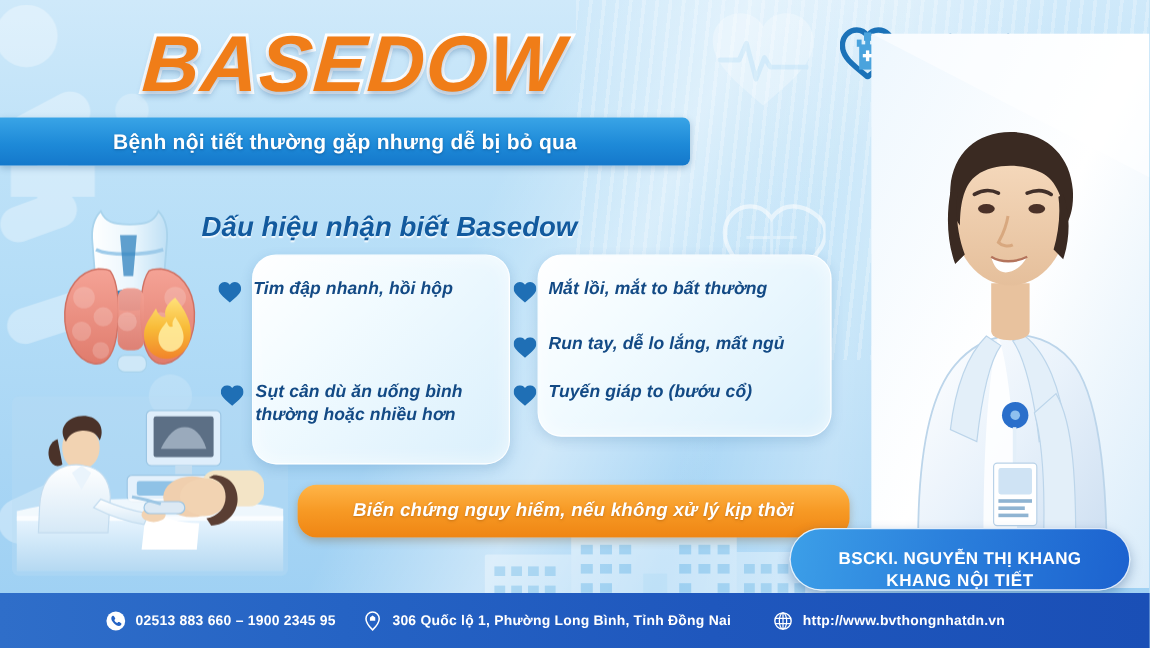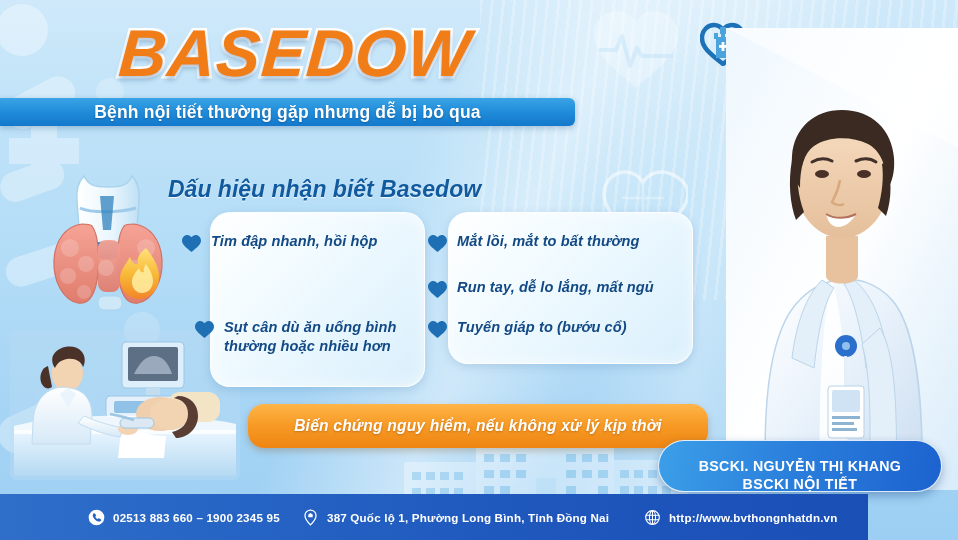--- a/index.html
+++ b/index.html
@@ -35,21 +35,21 @@
   
   #title-wrap { position:absolute; left:60px; top:14px; width:470px; height:80px; }
   #title {
     font-size:66px; font-weight:bold; font-style:italic; letter-spacing:1px;
     color:#f07d18; line-height:78px; text-align:center;
     -webkit-text-stroke:5px #ffffff; paint-order:stroke fill;
     text-shadow:0 4px 5px rgba(40,90,140,.35);
     transform:skewX(-4deg);
   }
   #subtitle-band {
-    position:absolute; left:0px; top:98px; width:575px; height:28px;
+    position:absolute; left:0px; top:98px; width:575px; height:40px;
     background:linear-gradient(180deg,#39a4e6 0%, #1e8ad8 55%, #1478cb 100%);
     border-radius:0 6px 6px 0;
     box-shadow:0 2px 6px rgba(20,70,120,.28);
     display:flex; align-items:center; justify-content:center;
   }
   #subtitle {
     color:#ffffff; font-size:17.5px; font-weight:bold; letter-spacing:.2px;
     text-shadow:0 1px 2px rgba(10,60,110,.45);
   }
 
@@ -80,21 +80,21 @@
 
   .sym-row { position:absolute; display:flex; align-items:flex-start; gap:10px; }
   .heart { width:19px; height:18px; flex:none; margin-top:3px; }
   .sym-text {
     font-size:14.6px; font-weight:bold; font-style:italic; color:#134a85;
     line-height:19px; white-space:pre-line; letter-spacing:.1px;
   }
 
   #s-l1 { left:182px; top:232px; }
   #s-l2 { left:182px; top:278px; }
-  #s-l3 { left:195px; top:318px; }
+  #s-l3 { left:184px; top:318px; }
   #s-r1 { left:428px; top:232px; }
   #s-r2 { left:428px; top:278px;justify-content:flex-end; }
   #s-r3 { left:428px; top:318px; }
 
   
   #banner {
     position:absolute; left:248px; top:404px; width:460px; height:44px;
     background:linear-gradient(180deg,#ffb548 0%, #f79a25 48%, #ef8513 100%);
     border-radius:16px;
     box-shadow:0 3px 7px rgba(120,70,10,.28);
@@ -115,21 +115,21 @@
     border-radius:26px;
     border:1.5px solid rgba(255,255,255,.85);
     box-shadow:0 4px 10px rgba(15,60,120,.35);
     display:flex; flex-direction:column; align-items:center; justify-content:center; gap:2px;
   }
   #badge-name { color:#fff; font-size:14.2px; font-weight:bold; letter-spacing:.3px;margin-top:18px; }
   #badge-dept { color:#fff; font-size:14.2px; font-weight:bold; letter-spacing:.5px; }
 
   
   #footer {
-    position:absolute; left:0; bottom:0; width:868px; height:46px;
+    position:absolute; left:0; bottom:0; width:958px; height:46px;
     background:linear-gradient(90deg,#2f6ec9 0%, #2563c4 30%, #1f57bd 62%, #1a4fb6 100%);
     display:flex; align-items:center;
   }
   .f-item { display:flex; align-items:center; gap:8px; position:absolute; }
   #f-phone { left:88px; }
   #f-addr  { left:302px; }
   #f-web   { left:644px; }
   .f-text { color:#ffffff; font-size:11.6px; font-weight:bold; letter-spacing:.2px; }
   .f-ico { width:17px; height:17px; flex:none; }
 
@@ -443,37 +443,37 @@
         <rect x="106" y="388" width="28" height="3"></rect>
         <rect x="106" y="394" width="22" height="3"></rect>
         <rect x="106" y="400" width="25" height="3"></rect>
       </g>
 
     <path d="M154 300c14 24 18 70 16 162h-28c4-70 2-118-6-146z" fill="#e3eff9" stroke="#bcd5ea"></path>
   </svg>
 
   <div id="badge">
     <span id="badge-name">BSCKI. NGUYỄN THỊ KHANG</span>
-    <span id="badge-dept">BSCKI NỘI TIẾT</span>
+    <span id="badge-dept">KHANG NỘI TIẾT</span>
   </div>
 
   <div id="footer">
     <div class="f-item" id="f-phone">
       <svg class="f-ico" viewBox="0 0 20 20">
         <circle cx="10" cy="10" r="9.2" fill="#ffffff"></circle>
         <path d="M6.6 5.2c.6-.5 1.4-.4 1.8.3l.9 1.5c.3.5.2 1.1-.3 1.5l-.5.4c.5 1.4 1.6 2.5 3 3l.4-.5c.4-.5 1-.6 1.5-.3l1.5.9c.7.4.8 1.2.3 1.8-1 1.1-2.6 1.3-4.2.5-2-1-4-3-5-5-.7-1.6-.5-3.2.6-4.1z" fill="#2563c4"></path>
       </svg>
       <span class="f-text">02513 883 660 – 1900 2345 95</span>
     </div>
     <div class="f-item" id="f-addr">
       <svg class="f-ico" viewBox="0 0 20 20">
         <path d="M10 1.2c3.6 0 6.5 2.9 6.5 6.5 0 4.6-6.5 11-6.5 11S3.5 12.3 3.5 7.7C3.5 4.1 6.4 1.2 10 1.2z" fill="none" stroke="#ffffff" stroke-width="1.5"></path>
         <path d="M10 4.6l2.6 2v3.2H7.4V6.6z" fill="#ffffff"></path>
       </svg>
-      <span class="f-text">387 Quốc lộ 1, Phường Long Bình, Tỉnh Đồng Nai</span>
+      <span class="f-text">306 Quốc lộ 1, Phường Long Bình, Tỉnh Đồng Nai</span>
     </div>
     <div class="f-item" id="f-web">
       <svg class="f-ico" viewBox="0 0 20 20">
         <circle cx="10" cy="10" r="8" fill="none" stroke="#ffffff" stroke-width="1.4"></circle>
         <ellipse cx="10" cy="10" rx="3.6" ry="8" fill="none" stroke="#ffffff" stroke-width="1.2"></ellipse>
         <path d="M2.3 7.4h15.4M2.3 12.6h15.4M10 2v16" stroke="#ffffff" stroke-width="1.2" fill="none"></path>
       </svg>
       <span class="f-text">http://www.bvthongnhatdn.vn</span>
     </div>
   </div>

